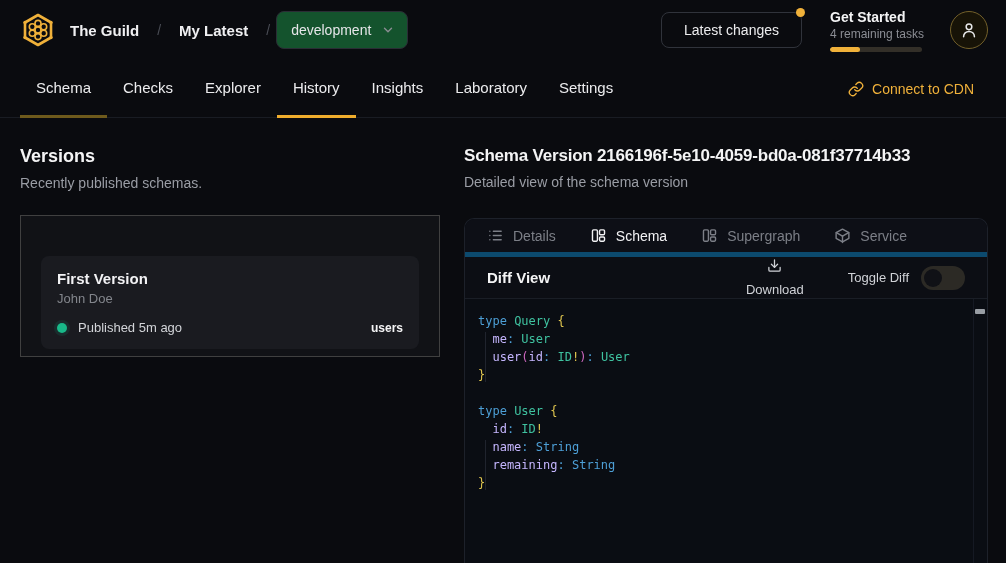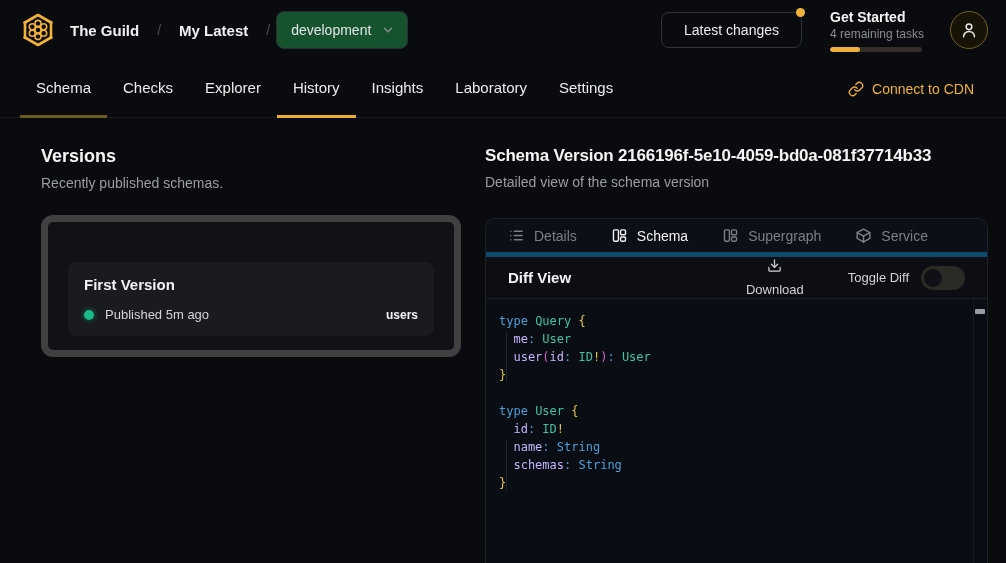--- a/index.html
+++ b/index.html
@@ -49,29 +49,29 @@
   .nav-tab {
     display:flex; align-items:center; padding:0 16px; cursor:pointer;
     color:#ececee; font-size:15px; border-bottom:3px solid transparent; margin-bottom:-1px;
   }
   .nav-tab.dim { border-bottom-color:#6e5a1c; }
   .nav-tab.active { border-bottom-color:#f0ad2d; }
   .cdn-link { margin-left:auto; margin-right:32px; display:flex; align-items:center; gap:8px;
     color:#f0b13a; font-size:14px; cursor:pointer; }
 
   
-  .content { display:flex; gap:24px; padding:28px 18px 0 20px; height:445px;margin-left:21px; }
+  .content { display:flex; gap:24px; padding:28px 18px 0 20px; height:445px; }
   .col-left { width:420px; flex-shrink:0; }
   .col-right { flex:1; min-width:0; }
   .sec-title { font-size:18px; font-weight:600; color:#f4f4f5; }
   .sec-sub { font-size:14px; color:#9a9da5; margin-top:8px; }
   .detail-title { font-size:17px; font-weight:600; color:#f4f4f5; letter-spacing:-0.2px; white-space:nowrap; }
 
   .versions-card {
-    margin-top:24px; background:#111216; border:7px solid #404040; border-radius:12px;
+    margin-top:24px; background:#111216; border:1px solid #404040; border-radius:0;
     padding:40px 20px 14px 20px; height:142px;
   }
   .version-item {
     background:#1a1b20; border-radius:8px; padding:14px 16px; cursor:pointer;
   }
   .vi-name { font-size:15px; font-weight:600; color:#f2f2f4; }
   .vi-author { font-size:13px; color:#83868c; margin-top:4px; }
   .vi-status-row { display:flex; align-items:center; margin-top:14px; }
   .status-dot { width:10px; height:10px; border-radius:50%; background:#19b989;
     box-shadow:0 0 0 3px rgba(25,185,137,0.12); margin-right:11px; }
@@ -189,20 +189,21 @@
 </div>
 
 <div class="content">
 
   <div class="col-left">
     <div class="sec-title">Versions</div>
     <div class="sec-sub">Recently published schemas.</div>
     <div class="versions-card">
       <div class="version-item">
         <div class="vi-name">First Version</div>
+        <div class="vi-author">John Doe</div>
         <div class="vi-status-row">
           <span class="status-dot"></span>
           <span class="vi-status">Published 5m ago</span>
           <span class="vi-service">users</span>
         </div>
       </div>
     </div>
   </div>
 
   <div class="col-right">
@@ -280,18 +281,18 @@
         <div class="scroll-sep"></div>
         <div class="scroll-thumb"></div>
       <div class="code-line"><span class="tk-kw">type </span><span class="tk-type">Query </span><span class="tk-brace">{</span></div>
           <div class="code-line"><span class="tk-field">  me</span><span class="tk-colon">: </span><span class="tk-type">User</span></div>
           <div class="code-line"><span class="tk-field">  user</span><span class="tk-punc">(</span><span class="tk-field">id</span><span class="tk-colon">: </span><span class="tk-type">ID</span><span class="tk-bang">!</span><span class="tk-punc">)</span><span class="tk-colon">: </span><span class="tk-type">User</span></div>
           <div class="code-line"><span class="tk-brace">}</span></div>
           <div class="code-line">&nbsp;</div>
           <div class="code-line"><span class="tk-kw">type </span><span class="tk-type">User </span><span class="tk-brace">{</span></div>
           <div class="code-line"><span class="tk-field">  id</span><span class="tk-colon">: </span><span class="tk-type">ID</span><span class="tk-bang">!</span></div>
           <div class="code-line"><span class="tk-field">  name</span><span class="tk-colon">: </span><span class="tk-scalar">String</span></div>
-          <div class="code-line"><span class="tk-field">  schemas</span><span class="tk-colon">: </span><span class="tk-scalar">String</span></div>
+          <div class="code-line"><span class="tk-field">  remaining</span><span class="tk-colon">: </span><span class="tk-scalar">String</span></div>
           <div class="code-line"><span class="tk-brace">}</span></div>
         </div>
     </div>
   </div>
 </div>
 
 </body></html>

